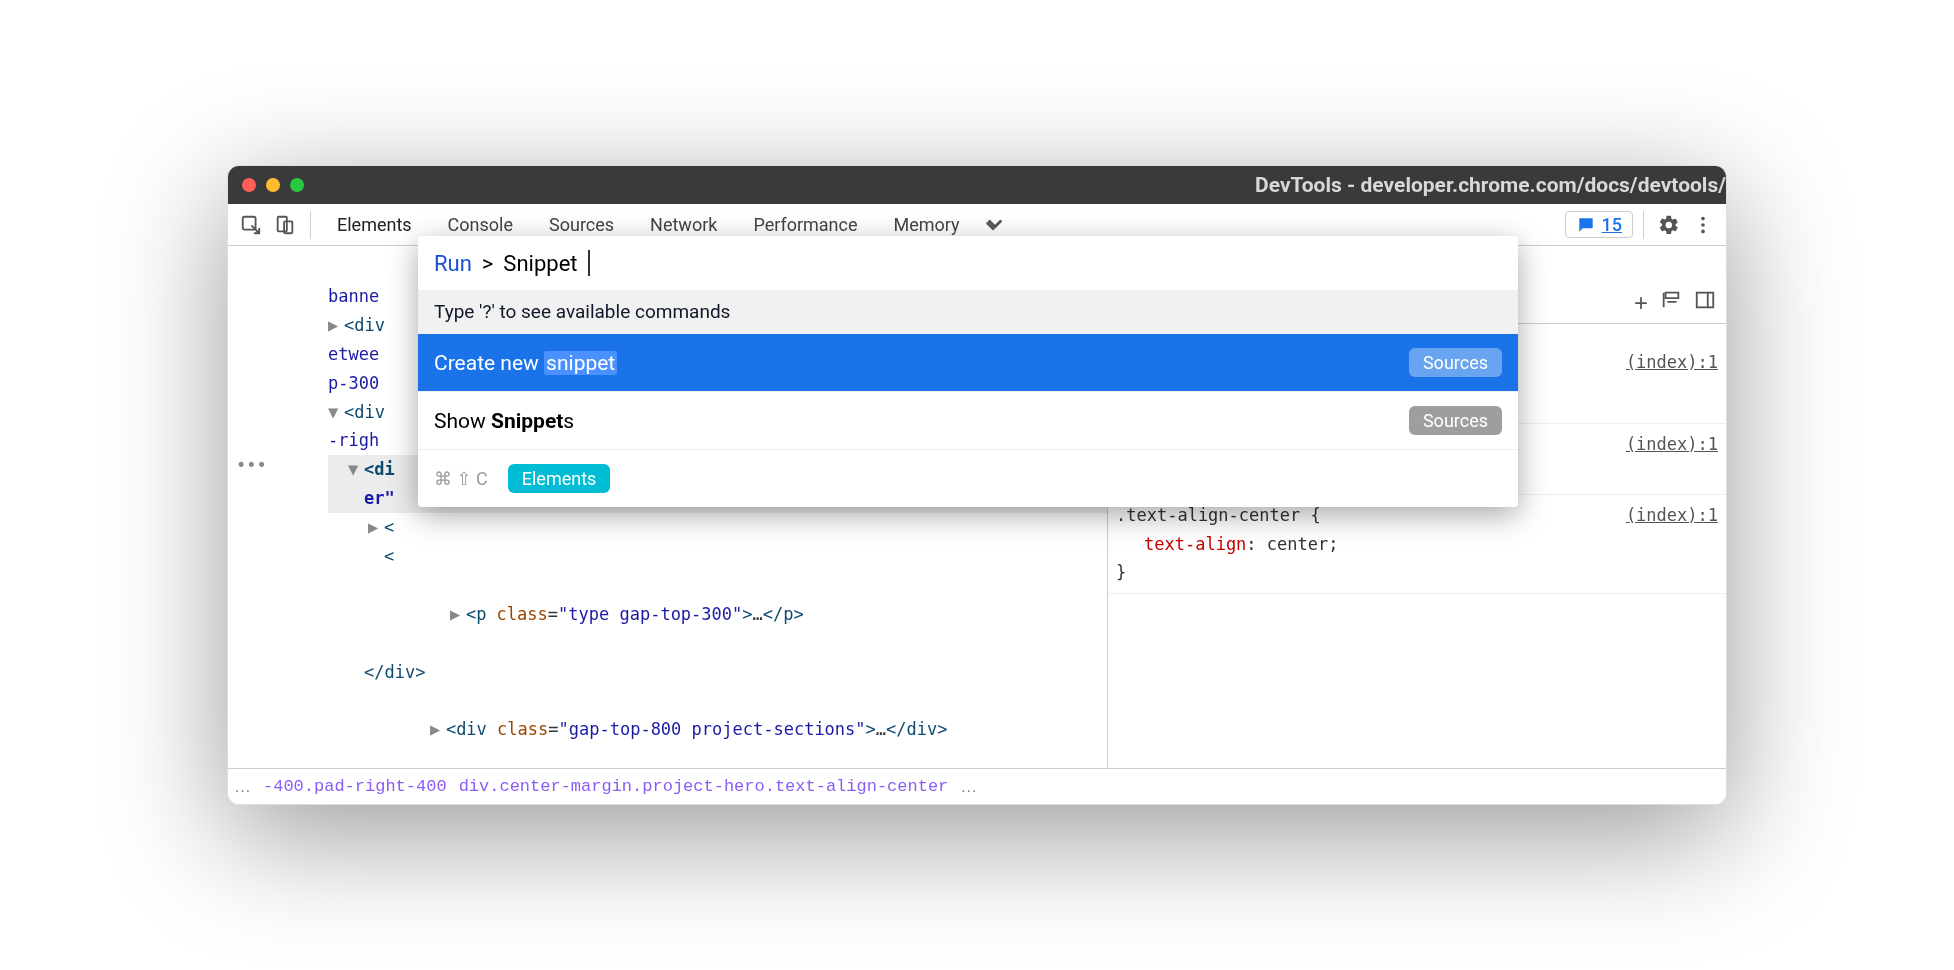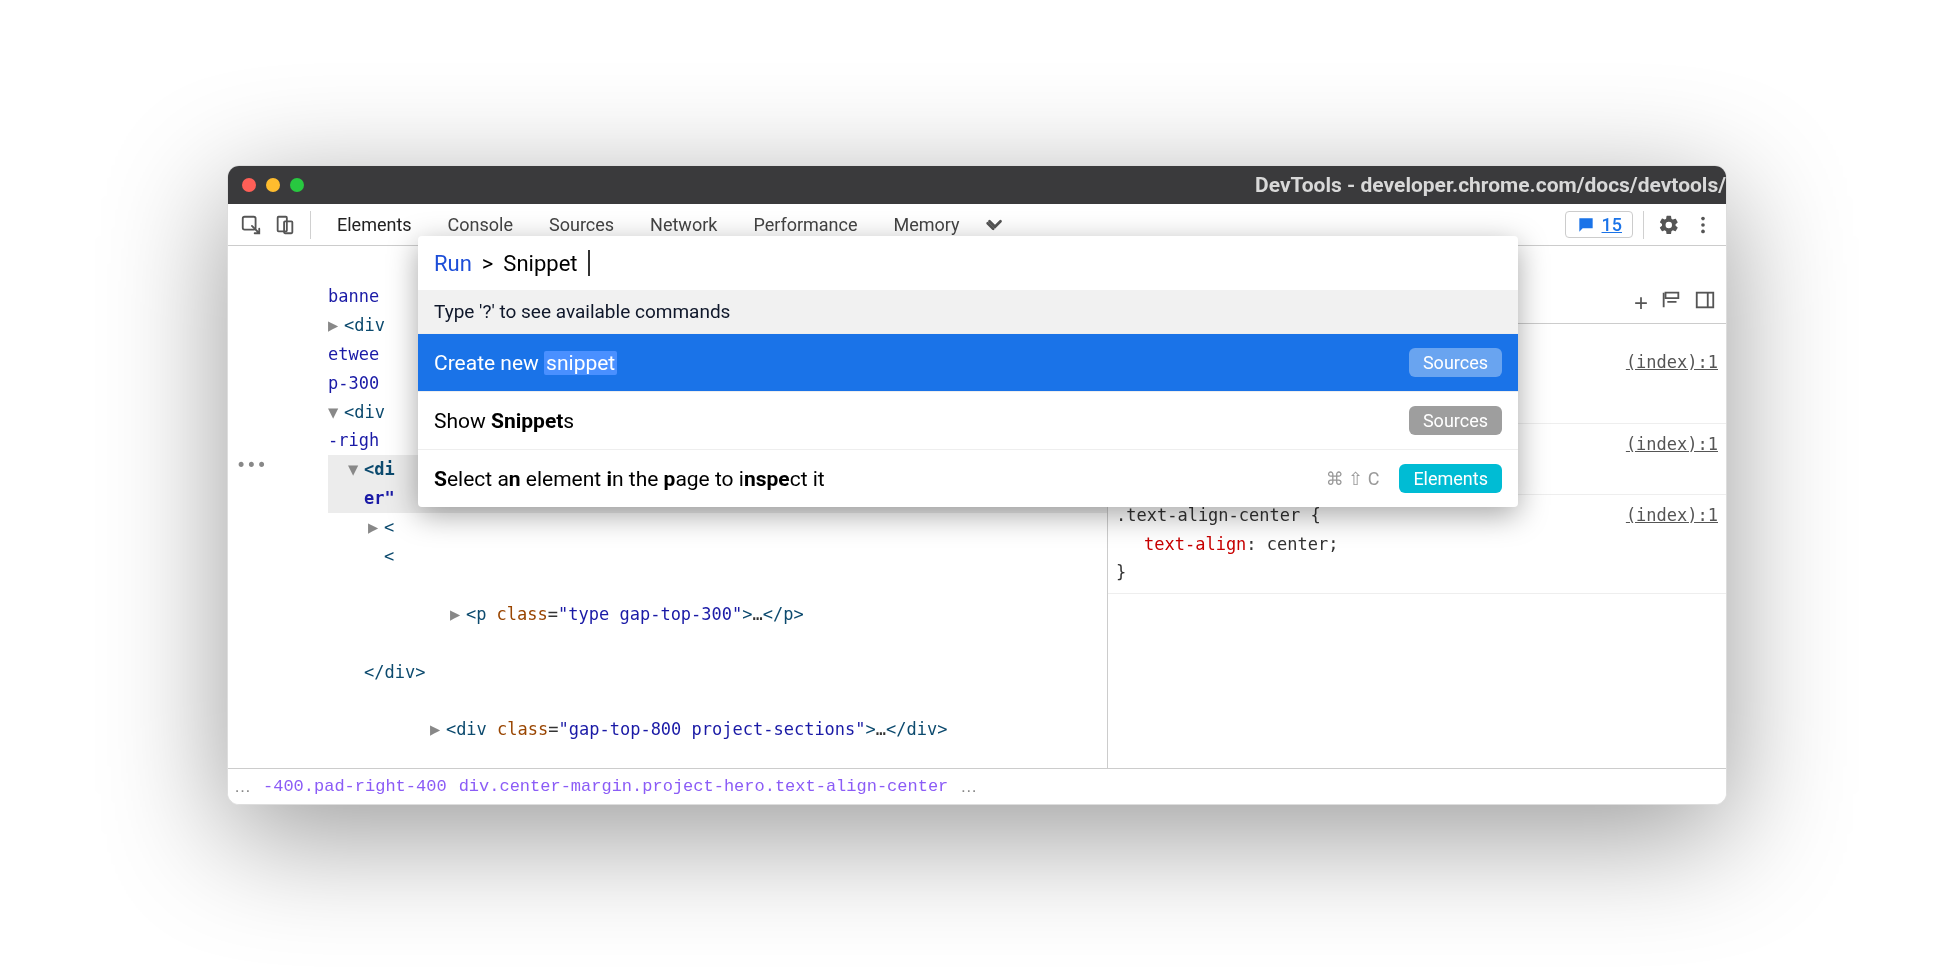--- a/index.html
+++ b/index.html
@@ -301,22 +301,19 @@
     </div>
 
     <div class="cm-item">
       <span class="cm-item-text">
         <span>Show </span><span class="match-b">Snippet</span><span>s</span>
       </span>
       <span class="cm-cat sources">Sources</span>
     </div>
 
     <div class="cm-item">
-      <span class="cm-item-text">
-        <span class="match-b">S</span><span>elect a</span><span class="match-b">n</span><span> element </span><span class="match-b">i</span><span>n the </span><span class="match-b">p</span><span>age to i</span><span class="match-b">nspe</span><span>ct it</span>
-      </span>
       <span class="cm-item-shortcut">⌘ ⇧ C</span>
       <span class="cm-cat elements">Elements</span>
     </div>
   </div>
 
 </div>
 </div>
 
 </body></html>

